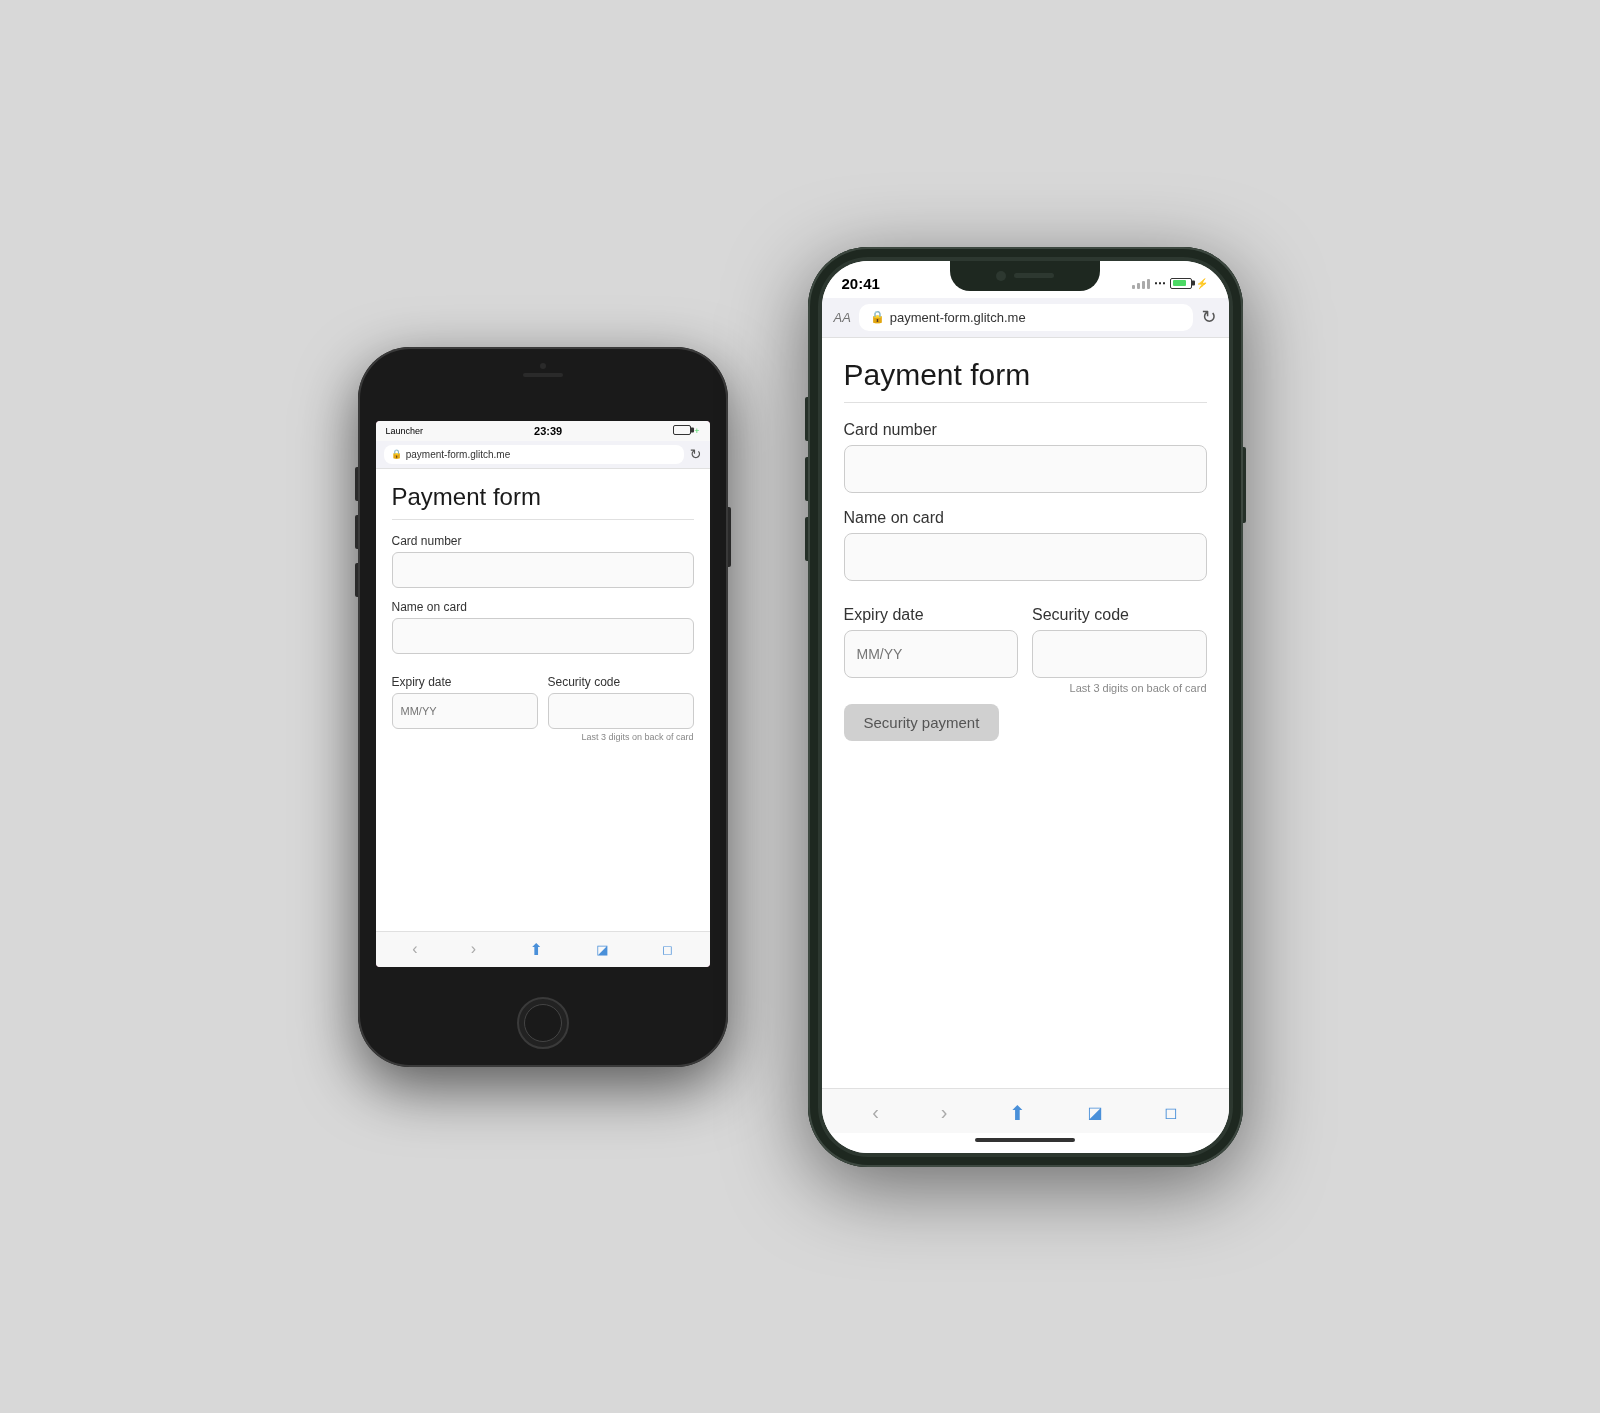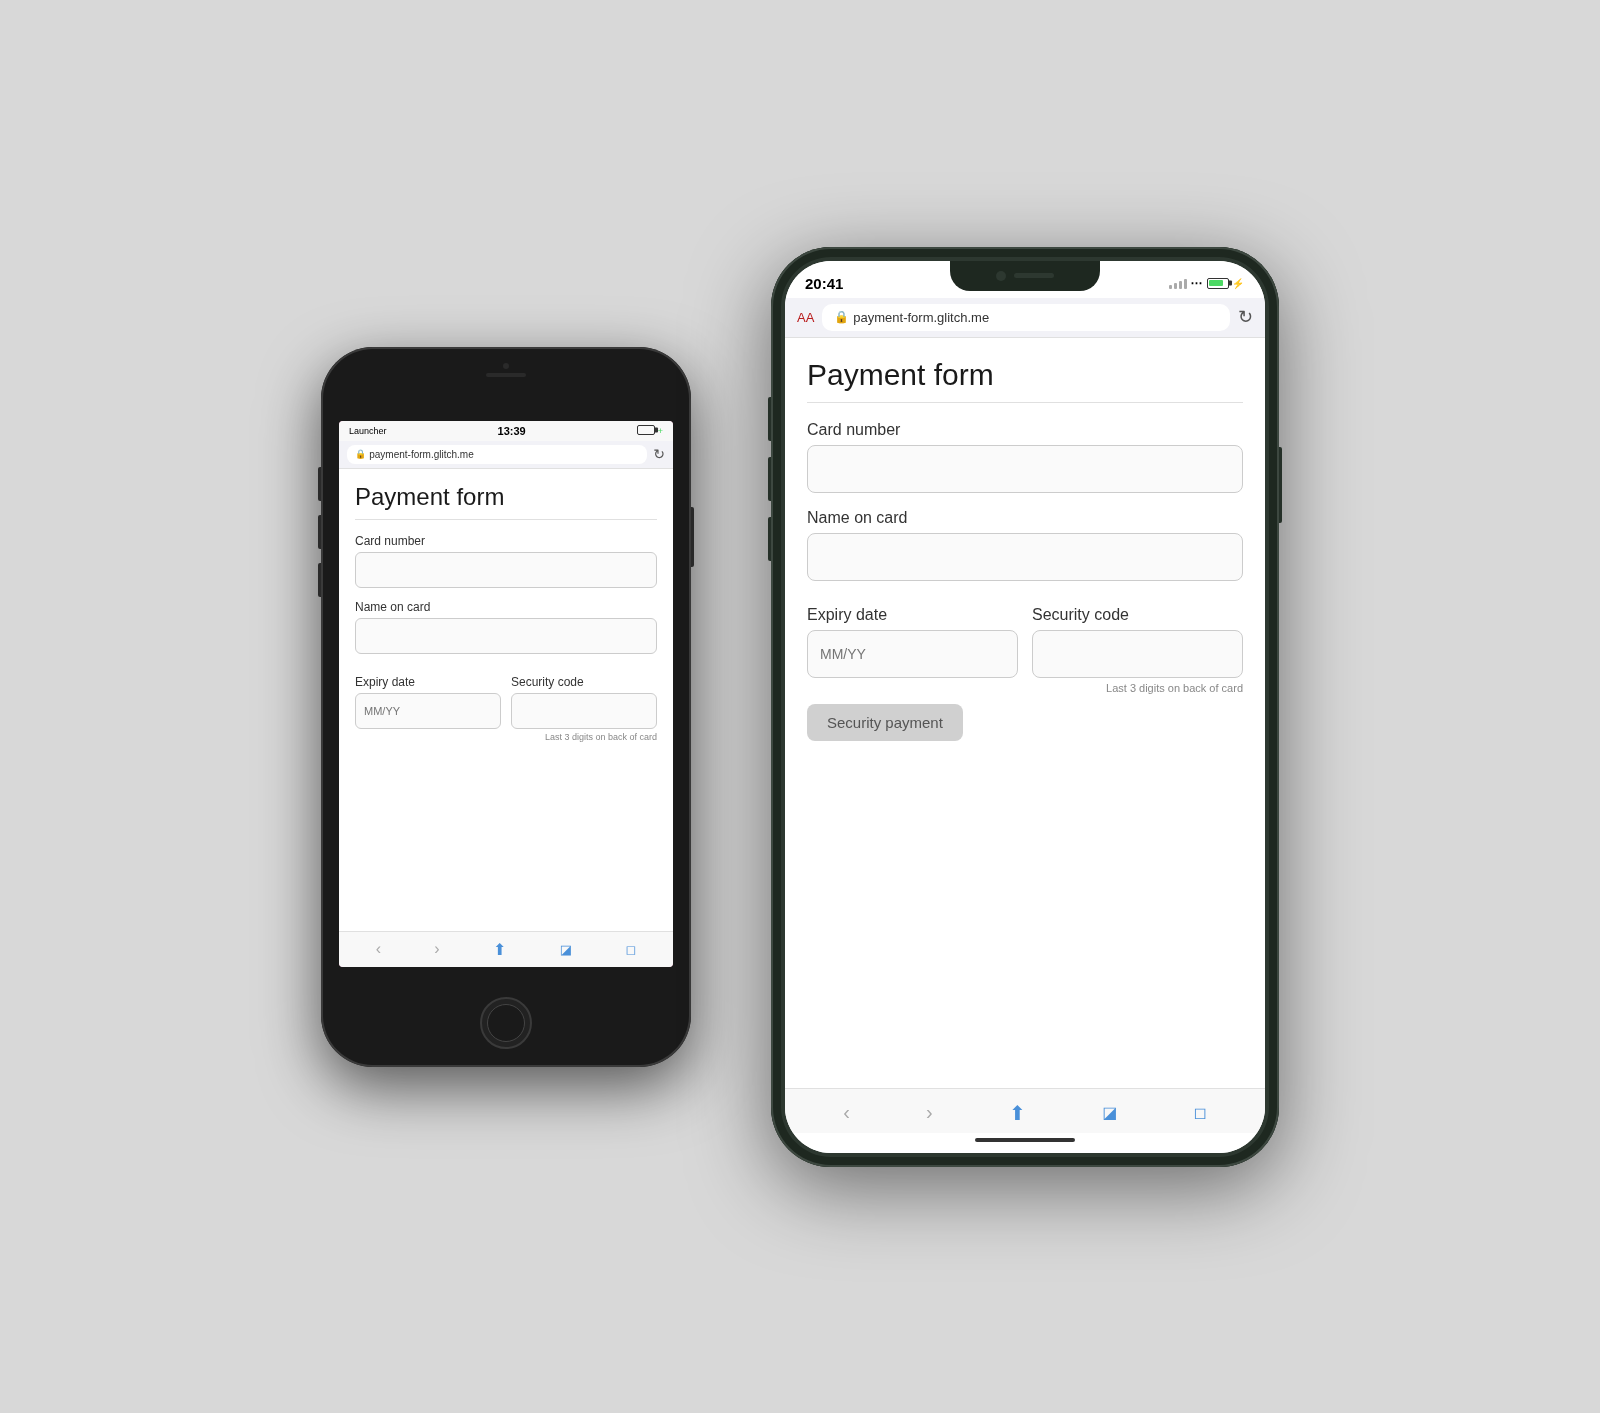--- a/index.html
+++ b/index.html
@@ -223,21 +223,21 @@
     }
     .phone-7 .top-notch-area .speaker-bar {
       width: 40px;
       height: 4px;
       border-radius: 2px;
       background: #2a2a2a;
     }
 
     
     .phone-11 {
-      width: 508px;
+      width: 435px;
       height: 920px;
     }
 
     .phone-11 .shell {
       position: absolute;
       inset: 0;
       background: #2d3830;
       border-radius: 60px;
       box-shadow:
         inset 0 0 0 2px #3d4840,
@@ -379,21 +379,22 @@
       background: #f2f2f7;
       border-bottom: 1px solid #e0e0e0;
       padding: 6px 12px;
       display: flex;
       align-items: center;
       gap: 8px;
     }
     .phone-11 .url-bar .aa-label {
       font-size: 13px;
       font-weight: 500;
-      color: #b91c1c;
+      color: #737373;
+      font-style: italic;
     }
     .phone-11 .url-bar .url-field {
       flex: 1;
       background: white;
       border-radius: 10px;
       padding: 6px 12px;
       font-size: 13px;
       color: #333;
       display: flex;
       align-items: center;
@@ -561,21 +562,21 @@
 
   <div class="top-notch-area">
     <div class="camera-dot"></div>
     <div class="speaker-bar"></div>
   </div>
 
   <div class="screen-area">
 
     <div class="status-bar">
       <span class="left-status">Launcher</span>
-      <span class="time">13:39</span>
+      <span class="time">23:39</span>
       <div class="right-status">
         <span>
           <span class="battery-icon">
             <span class="batt-body">
               <span class="batt-fill"></span>
             </span>
           </span>
         </span>
         <span style="font-size:9px; color:#4cd964;">+</span>
       </div>

